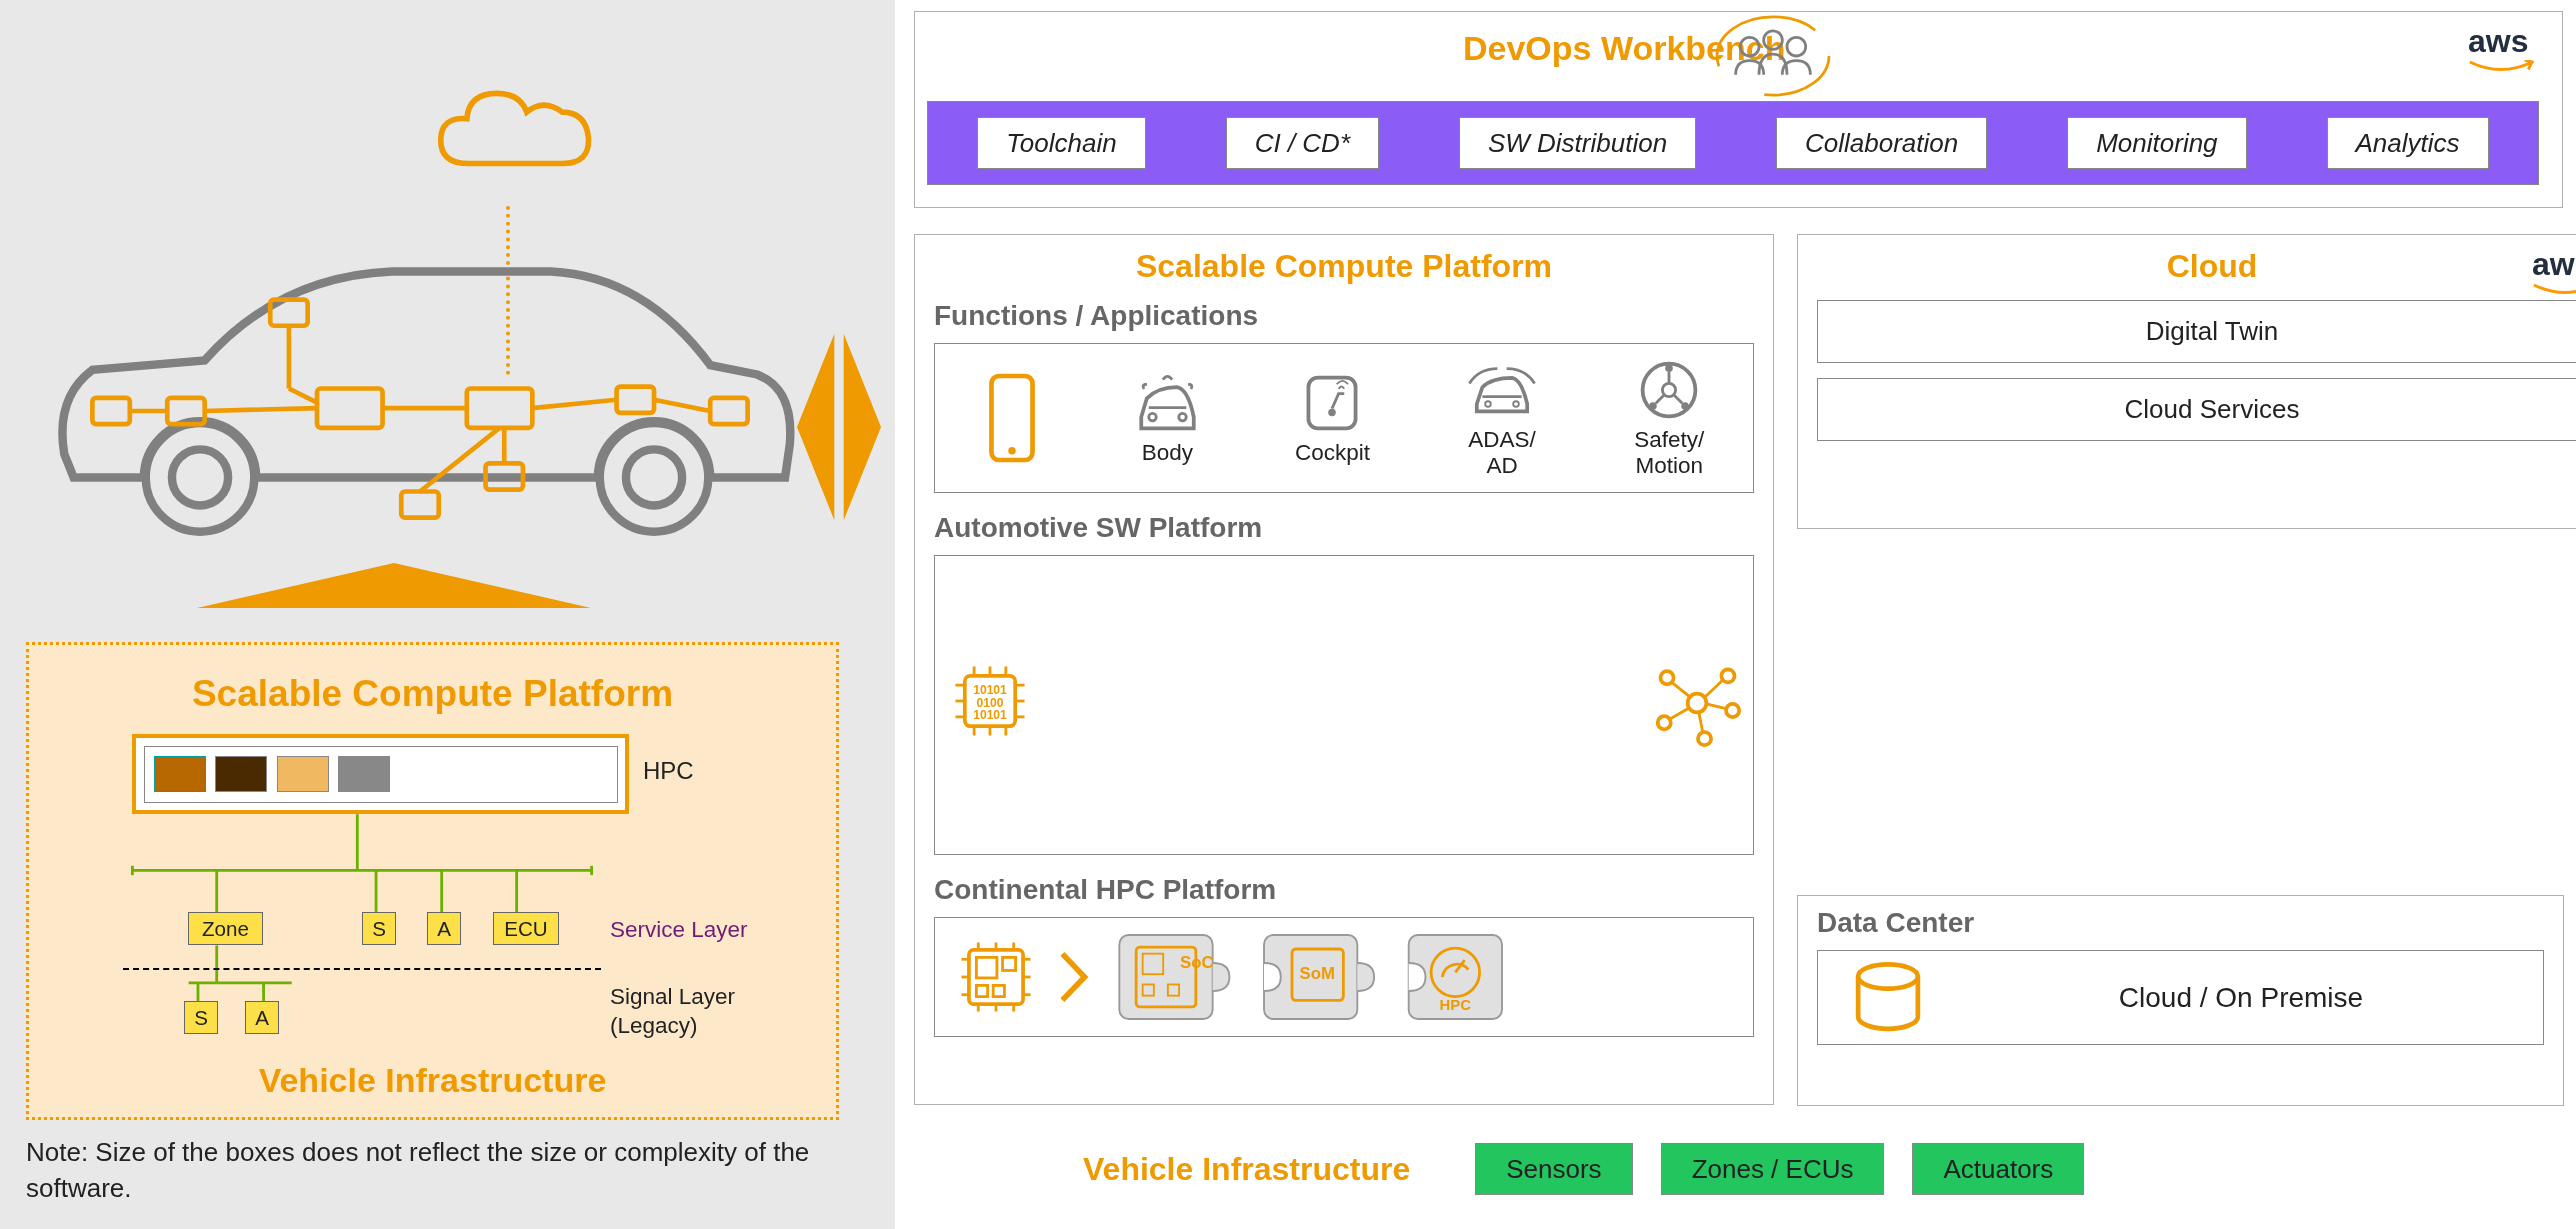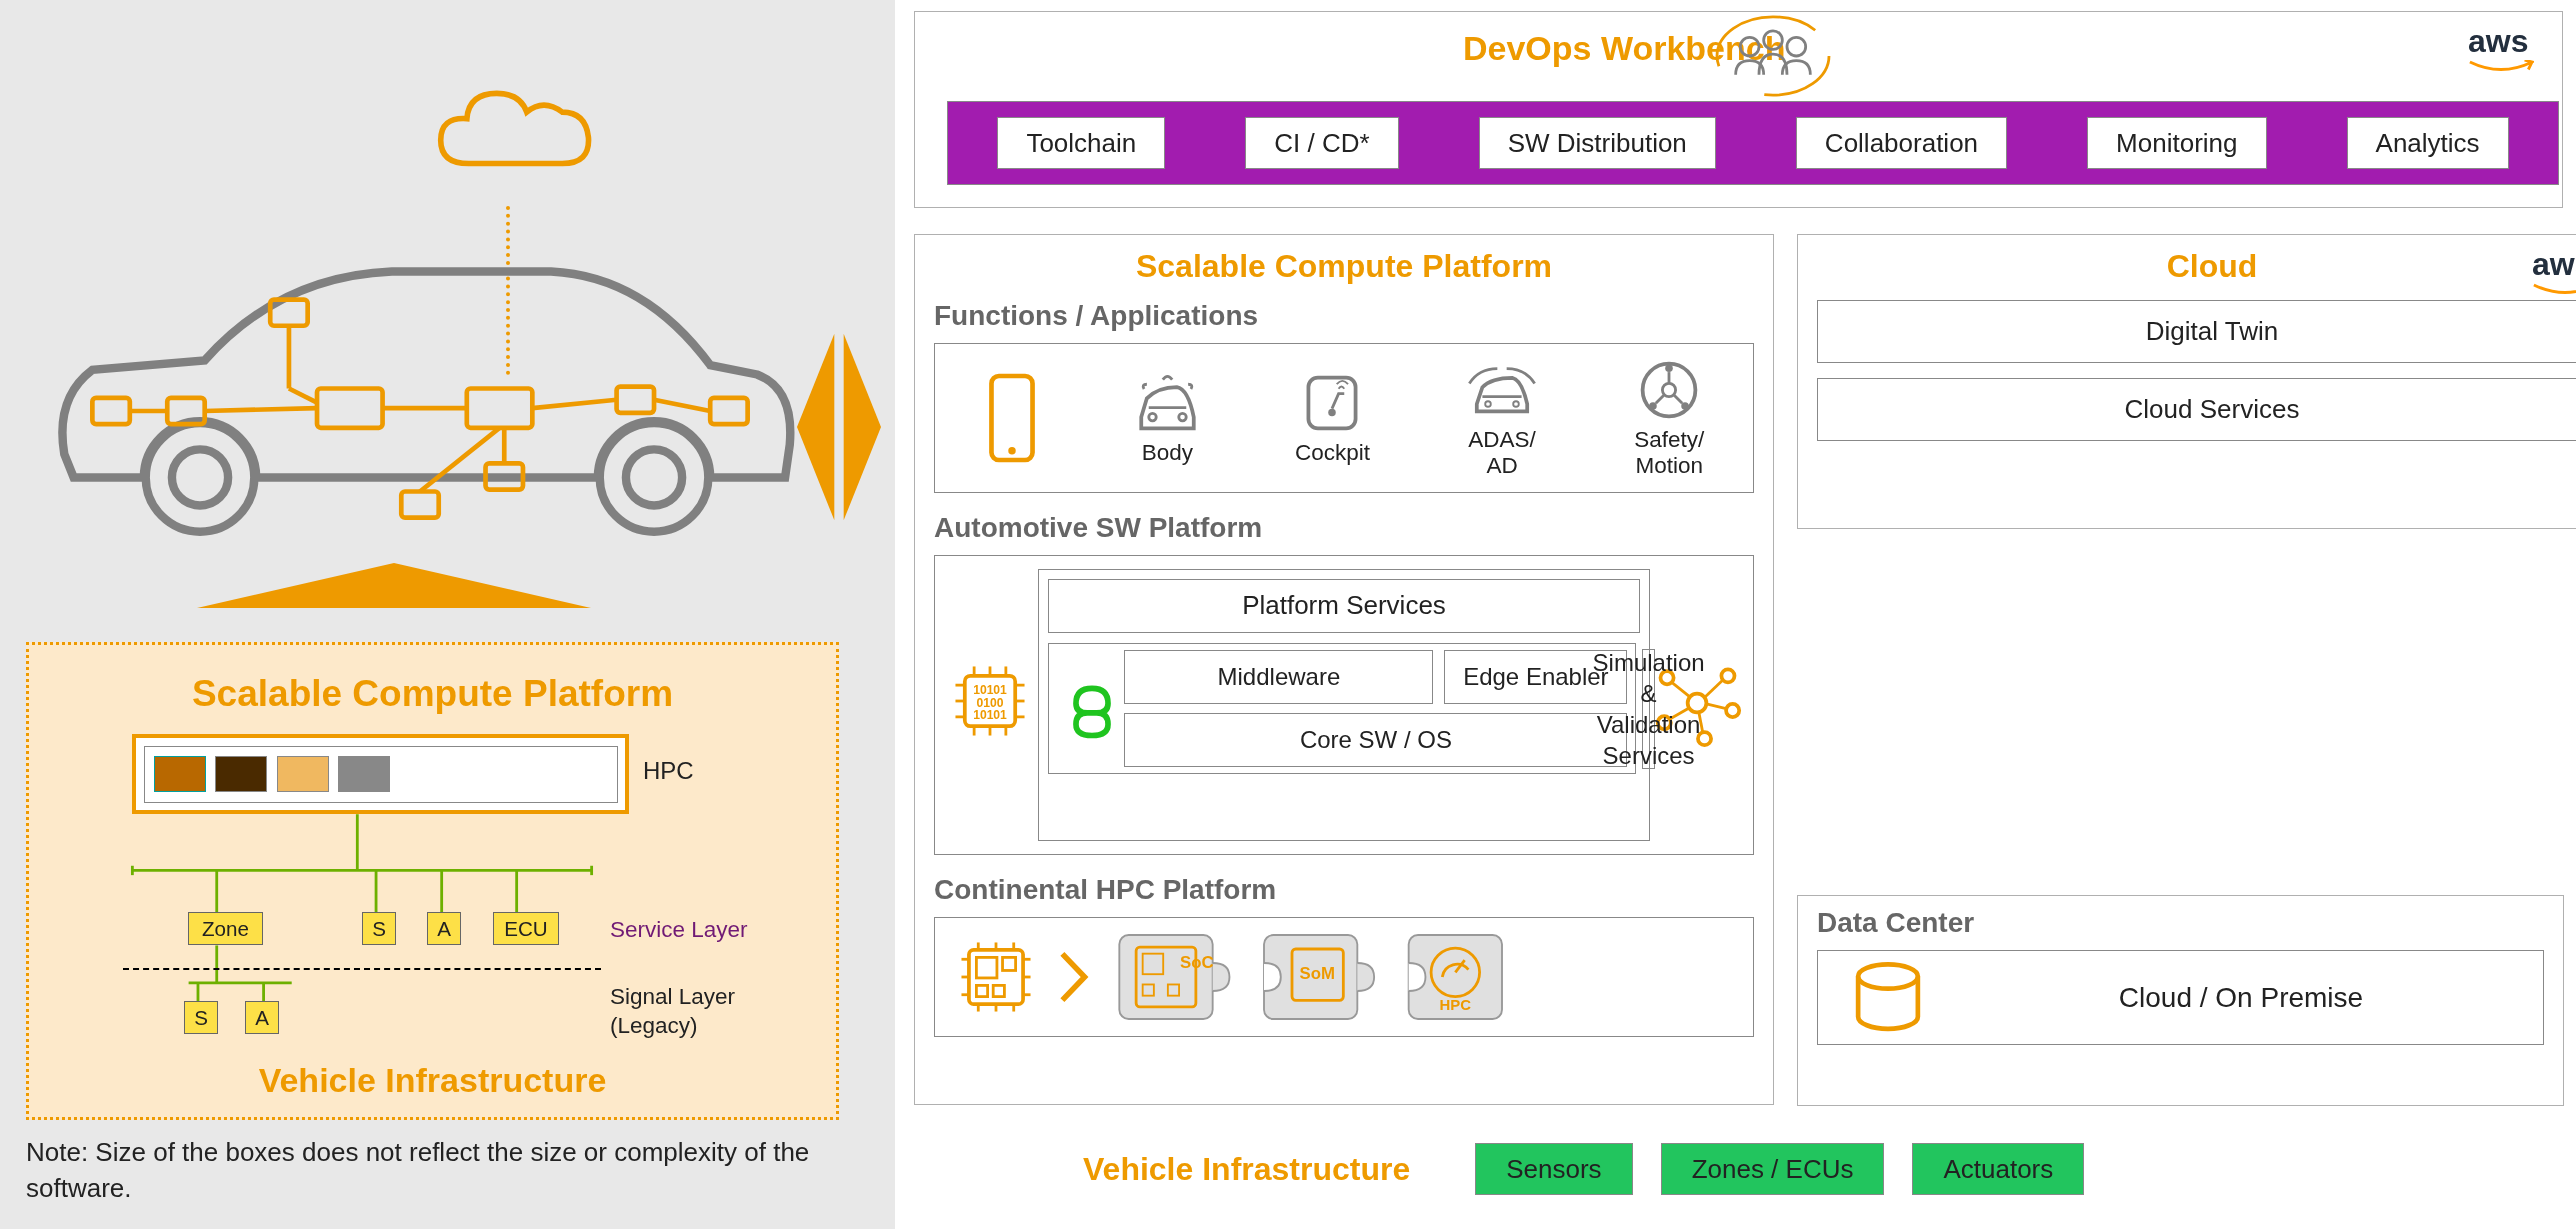--- a/index.html
+++ b/index.html
@@ -37,21 +37,21 @@
 
 .note-text { position: absolute; left: 26px; top: 1134px; font-size: 26px; color: #222; width: 815px; line-height: 1.4; }
 
 
 .section-box { position: absolute; background: #fff; border: 1.9px solid #b0b0b0; }
 .devops-box { left: 0; top: 11.2px; width: 1649px; height: 197px; }
 .devops-title { color: #ee9a00; font-size: 34px; font-weight: bold; position: absolute; left: 548px; top: 17px; }
 .devops-icon-team { position: absolute; left: 797px; top: 1.9px; }
 .aws-logo-1 { position: absolute; right: 28px; top: 11.2px; }
 .aws-logo-2 { position: absolute; right: 28px; top: 11.2px; }
-.devops-row { position: absolute; left: 32px; top: 89px; width: 1612px; height: 84px; border: 1.9px solid #888; background: #a21caf; display: flex; align-items: center; justify-content: space-around; padding: 0 9.4px; }
+.devops-row { position: absolute; left: 12px; top: 89px; width: 1612px; height: 84px; border: 1.9px solid #888; background: #8b5cf6; display: flex; align-items: center; justify-content: space-around; padding: 0 9.4px; font-style: italic; }
 .devops-item { border: 1.9px solid #888; padding: 9.4px 28px; font-size: 26px; color: #222; background: #fff; }
 
 .scp-box { left: 0; top: 234px; width: 860px; height: 871px; }
 .scp-box-title { color: #ee9a00; font-size: 32px; font-weight: bold; text-align: center; padding: 13px 0 7.5px 0; }
 .sub-title { color: #666; font-size: 28px; font-weight: bold; padding: 7.5px 19px; }
 .func-row { margin: 3.7px 19px 11.2px 19px; border: 1.9px solid #888; height: 150px; display: flex; align-items: center; justify-content: space-around; padding: 0 3.7px; }
 .func-item { text-align: center; font-size: 22.5px; color: #222; display:flex; flex-direction:column; align-items:center; gap:3.7px; }
 .func-item svg { display:block; }
 
 .auto-sw-box { margin: 3.7px 19px 11.2px 19px; border: 1.9px solid #888; height: 300px; position: relative; }
@@ -287,32 +287,20 @@
         <circle cx="55" cy="85" r="7" fill="none" stroke="#ee9a00" stroke-width="4"></circle>
         <circle cx="12" cy="68" r="7" fill="none" stroke="#ee9a00" stroke-width="4"></circle>
         <g stroke="#ee9a00" stroke-width="3">
             <line x1="20" y1="25" x2="40" y2="41"></line>
             <line x1="74" y1="23" x2="55" y2="41"></line>
             <line x1="78" y1="53" x2="57" y2="48"></line>
             <line x1="53" y1="78" x2="49" y2="57"></line>
             <line x1="18" y1="64" x2="39" y2="52"></line>
           </g>
       </svg>
-      <div class="platform-inner">
-        <div class="platform-services-row">Platform Services</div>
-        <div class="mw-wrapper">
-          <svg class="eb-icon" width="66" height="66" viewBox="0 0 70 70" style="position:absolute; left:9.4px; top:33px;">
-            <path d="M 35 12 Q 18 12 18 28 Q 18 38 30 38 L 42 38 M 35 12 Q 52 12 52 28 Q 52 38 40 38 M 30 38 Q 18 38 18 50 Q 18 62 35 62 Q 52 62 52 50 Q 52 38 40 38" fill="none" stroke="#1fc41f" stroke-width="6" stroke-linecap="round"></path>
-          </svg>
-          <div class="mw-box" style="left:75px; top:5.6px; width:309px;">Middleware</div>
-          <div class="ee-box" style="left:395px; top:5.6px; width:183px;">Edge Enabler</div>
-          <div class="core-box" style="left:75px; top:69px; width:503px;">Core SW / OS</div>
-        </div>
-        <div class="svs-box">Simulation &amp; Validation Services</div>
-      </div>
     </div>
 
     <div class="sub-title">Continental HPC Platform</div>
     <div class="hpc-plat-row">
       <svg width="84" height="84" viewBox="0 0 90 90">
         <rect x="16" y="16" width="58" height="58" rx="5" fill="none" stroke="#ee9a00" stroke-width="4"></rect>
         <rect x="24" y="24" width="22" height="22" fill="none" stroke="#ee9a00" stroke-width="3"></rect>
         <rect x="52" y="24" width="14" height="14" fill="none" stroke="#ee9a00" stroke-width="3"></rect>
         <rect x="24" y="54" width="12" height="12" fill="none" stroke="#ee9a00" stroke-width="3"></rect>
         <rect x="42" y="54" width="12" height="12" fill="none" stroke="#ee9a00" stroke-width="3"></rect>

